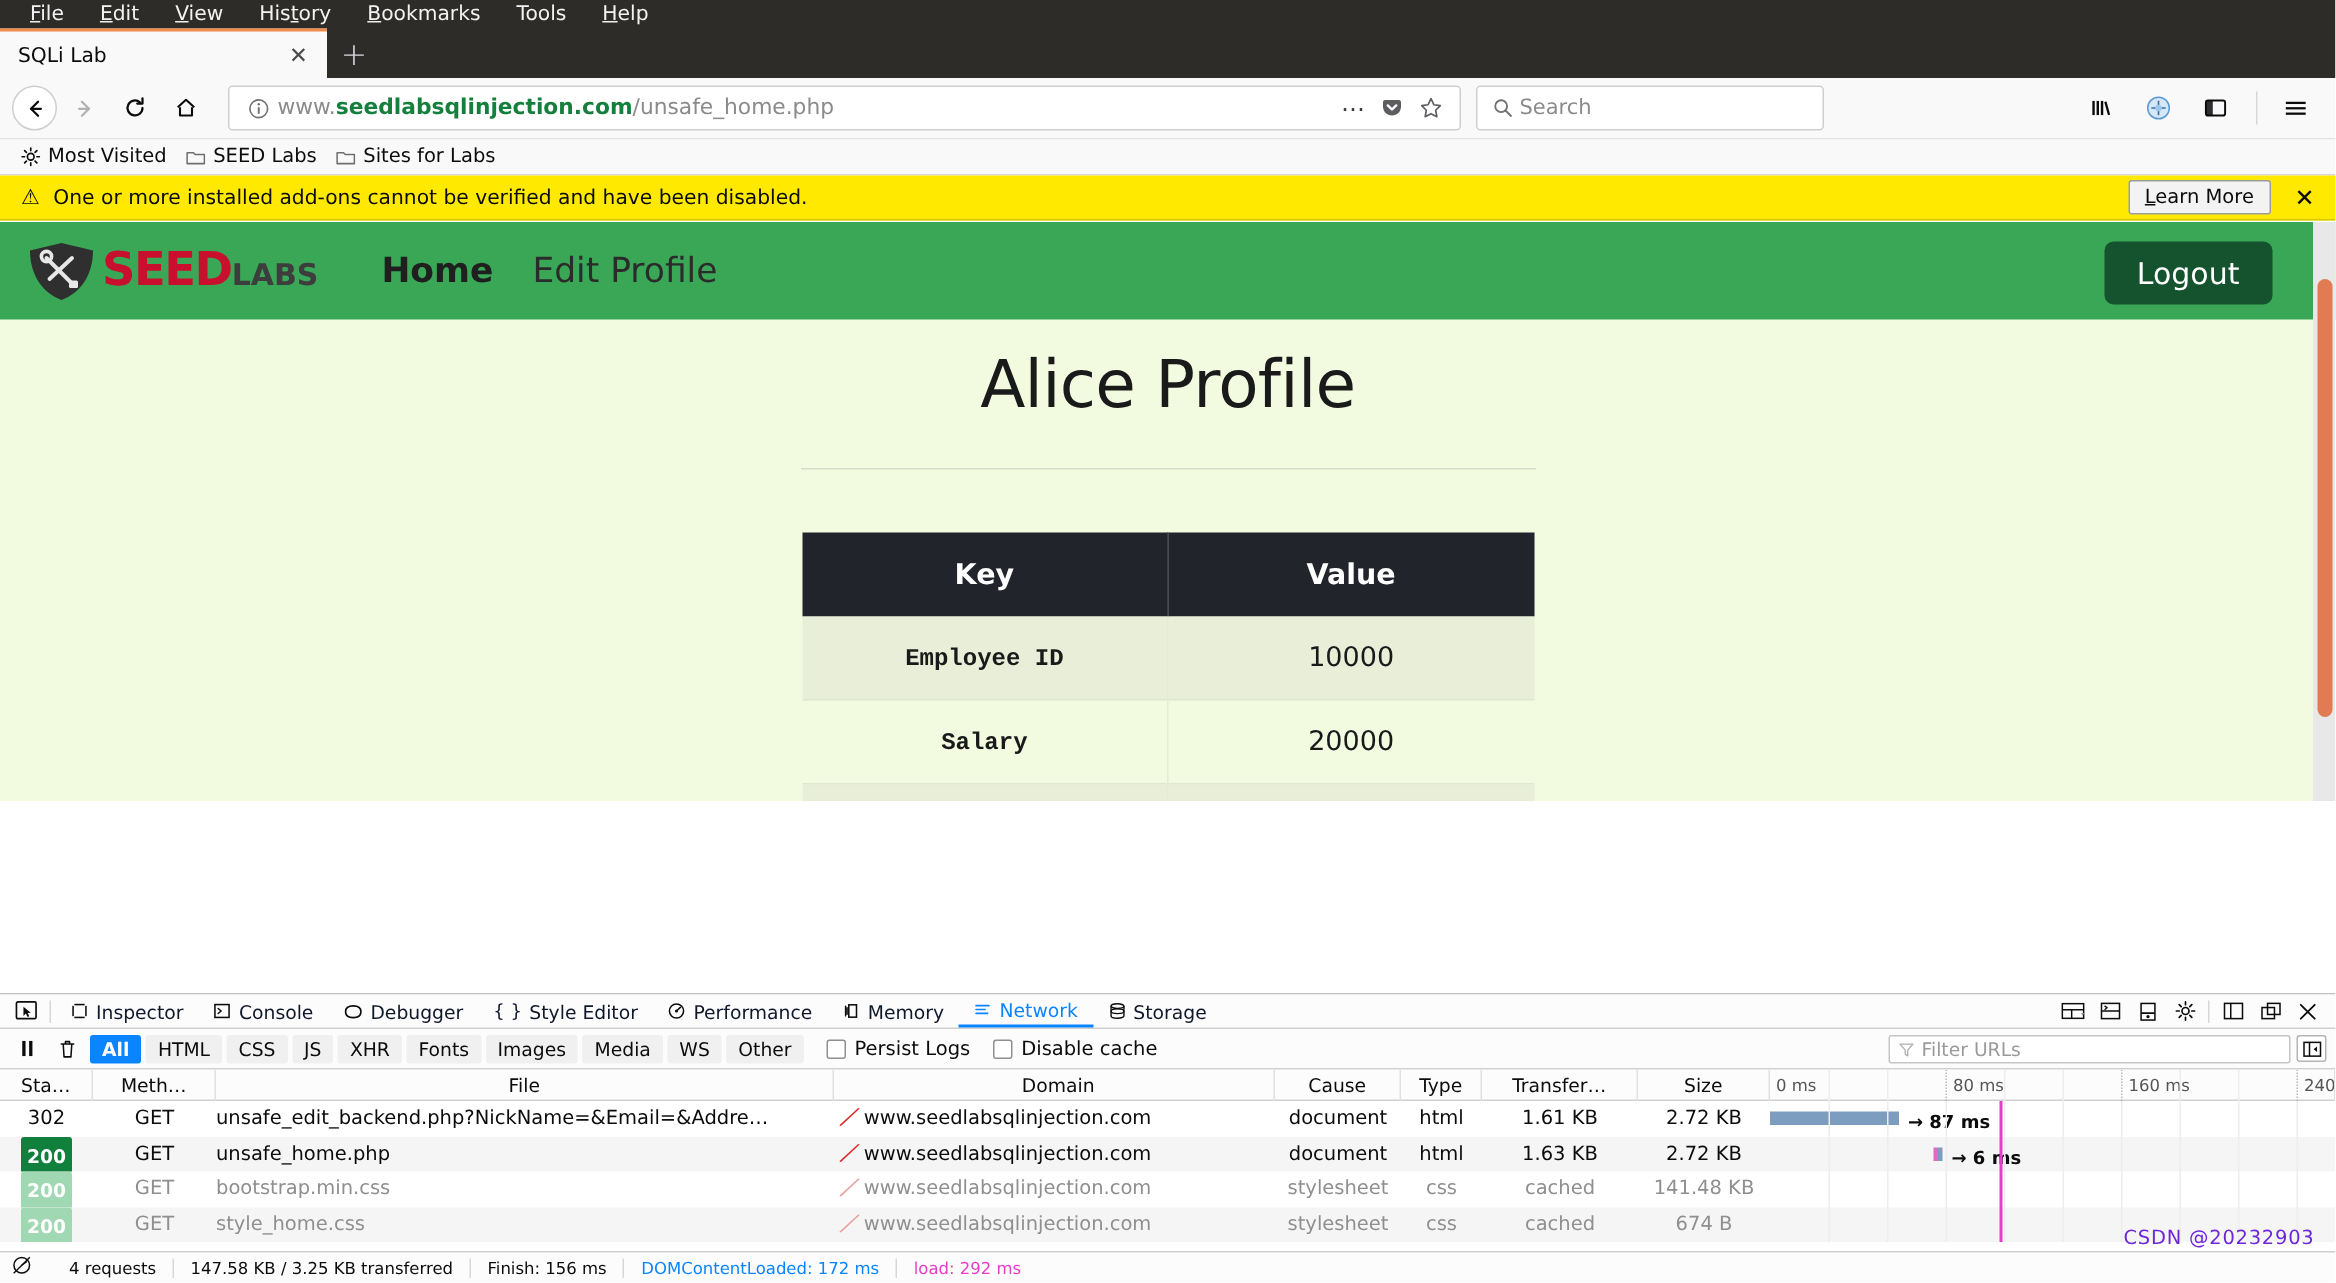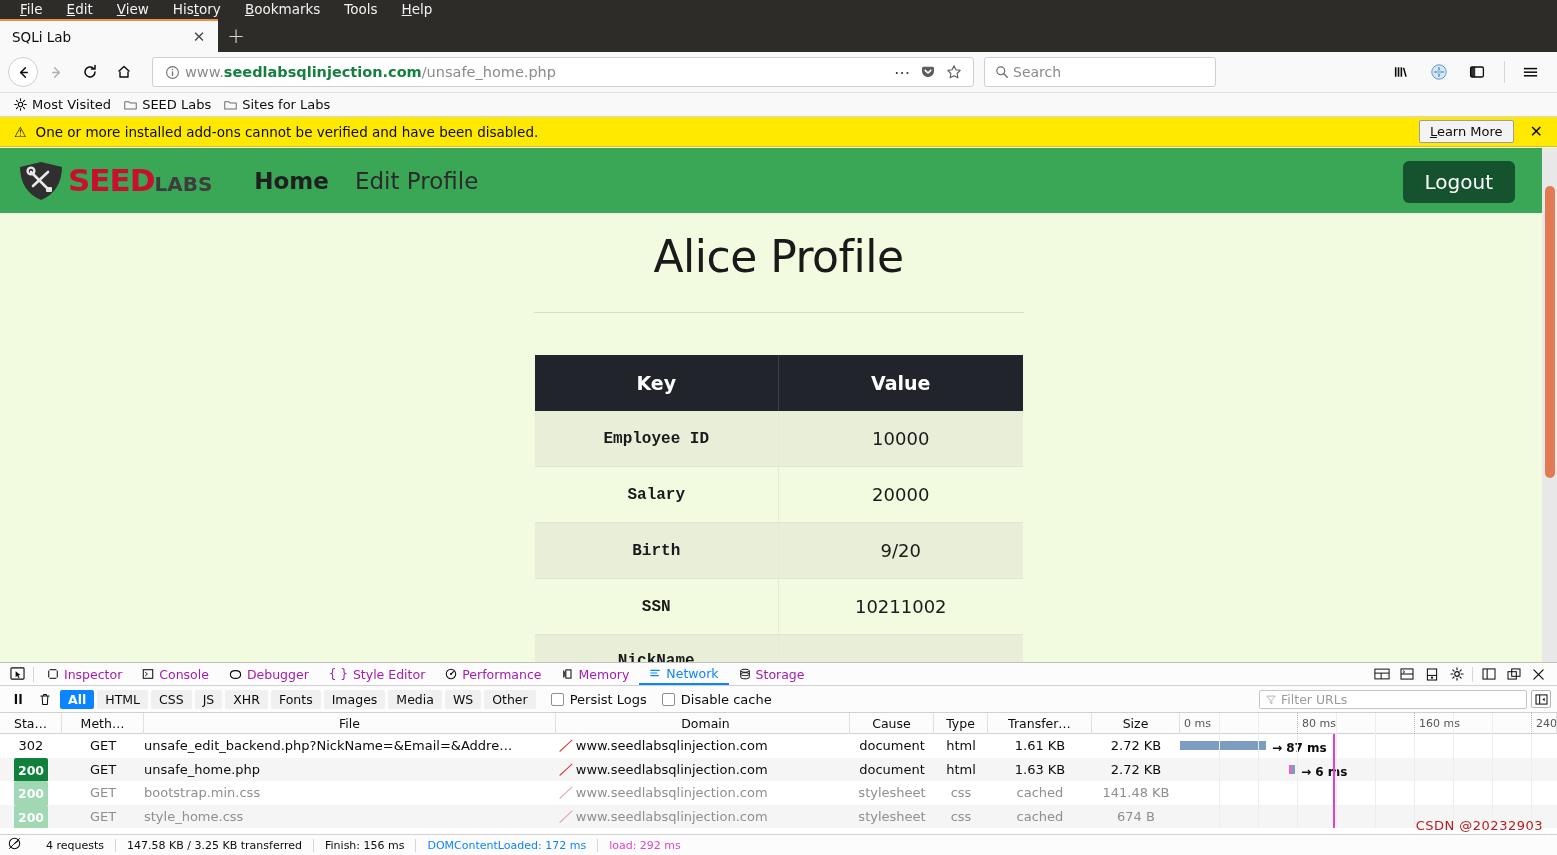--- a/index.html
+++ b/index.html
@@ -100,21 +100,21 @@
   .notifbar .ntext { font-size: 13.5px; color: #0c0c0d; flex: 1; }
   .notifbar .learnmore {
     background: #f3f3f3; border: 1px solid #9d9d9d; border-radius: 2px;
     font-size: 13px; padding: 3px 10px; color: #0c0c0d; margin-right: 10px;
   }
   .notifbar .learnmore u { text-decoration: underline; }
   .notifbar .nclose { font-size: 16px; color: #0c0c0d; padding: 0 6px; }
 
   
   .viewport {
-    position: absolute; top: 148px; left: 0; width: 1557px; height: 514px;
+    position: absolute; top: 148px; left: 0; width: 1557px; height: 386px;
     background: #f2fbe0; overflow: hidden;
   }
   .page-scroll-track {
     position: absolute; right: 0; top: 0; width: 15px; height: 100%;
     background: #e8e8e8;
   }
   .page-scroll-thumb {
     position: absolute; right: 2px; top: 38px; width: 10px; height: 292px;
     background: #e07b54; border-radius: 5px;
   }
@@ -176,21 +176,21 @@
     height: 23px; background: #fcfcfc; display: flex; align-items: center;
     border-bottom: 1px solid #d0d0d0; padding-left: 4px;
   }
   .dt-picker {
     width: 26px; display: flex; align-items: center; justify-content: center;
     font-size: 12px; color: #0c0c0d;
   }
   .dt-sep { width: 1px; height: 15px; background: #d7d7db; margin: 0 3px; }
   .dt-tab {
     display: flex; align-items: center; gap: 5px; padding: 0 10px;
-    height: 22px; font-size: 12.5px; color: #a21caf; white-space: nowrap;
+    height: 22px; font-size: 12.5px; color: #0f172a; white-space: nowrap;
   }
   .dt-tab.sel { color: #0a84ff; border-bottom: 2px solid #0a84ff; }
   .dt-tab .ic { display: flex; align-items: center; }
   .dt-right { margin-left: auto; display: flex; align-items: center; padding-right: 6px; }
   .dt-rbtn { width: 25px; height: 22px; display:flex; align-items:center; justify-content:center; color:#0c0c0d; }
 
   .dt-toolbar {
     height: 27px; background: #fcfcfc; display: flex; align-items: center;
     border-bottom: 1px solid #d0d0d0; padding: 0 6px; gap: 3px;
   }
@@ -267,21 +267,21 @@
     display: flex; align-items: center; font-size: 11px; color: #0c0c0d;
     padding-left: 6px;
   }
   .dt-status .seg { padding: 0 11px; white-space: nowrap; }
   .dt-status .sep { width: 1px; height: 13px; background: #d7d7db; }
   .dt-status .blue { color: #0a84ff; }
   .dt-status .pink { color: #e53ec8; }
 
   .watermark {
     position: absolute; right: 14px; bottom: 22px; font-size: 13px;
-    color: #b91c1c; letter-spacing: 0.5px; pointer-events: none;
+    color: #6d28d9; letter-spacing: 0.5px; pointer-events: none;
   }
 </style>
 </head>
 <body>
 
 <div class="menubar">
   <div class="mi"><u>F</u><span>ile</span></div>
   <div class="mi"><u>E</u>dit</div>
   <div class="mi"><u>V</u>iew</div>
   <div class="mi">His<u>t</u>ory</div>

